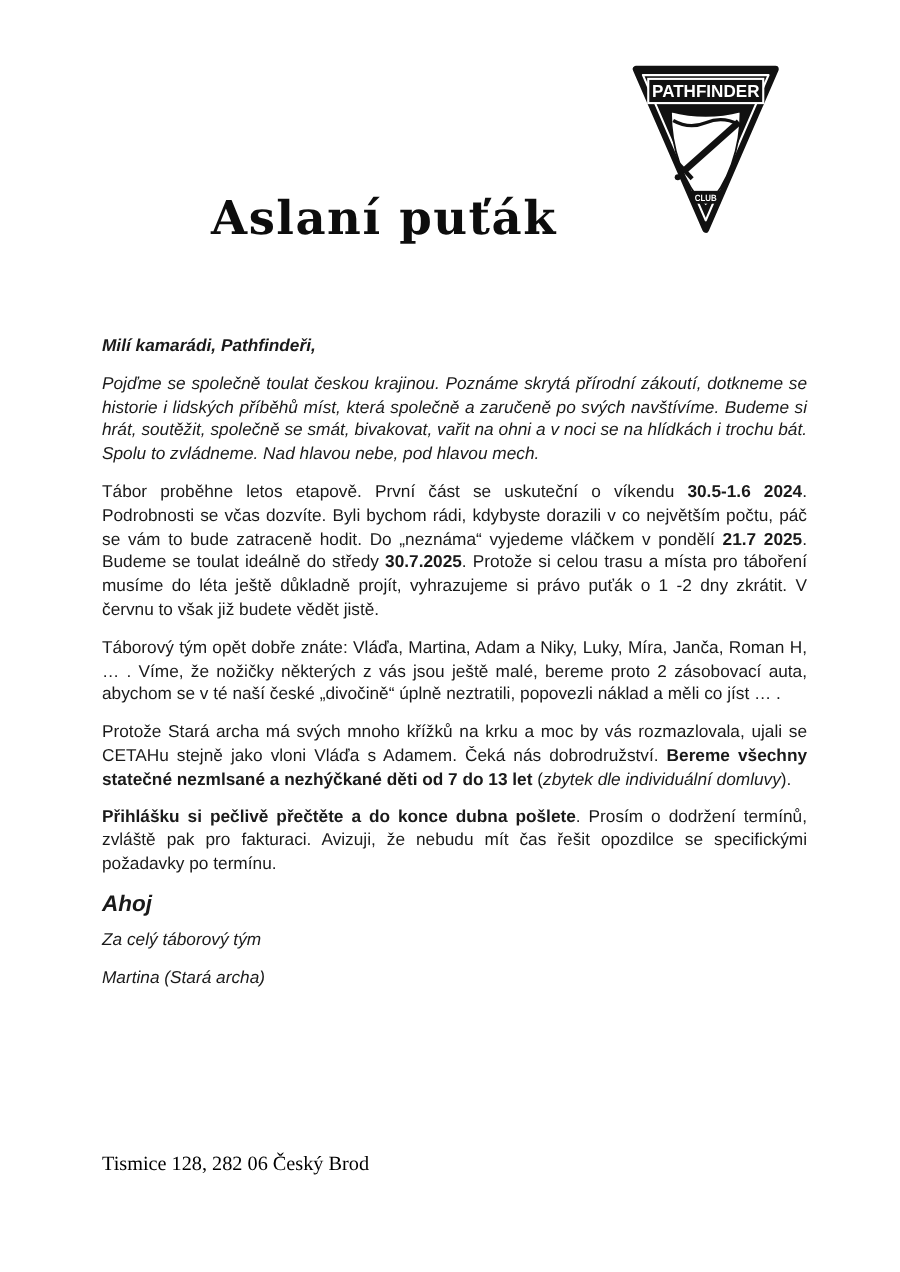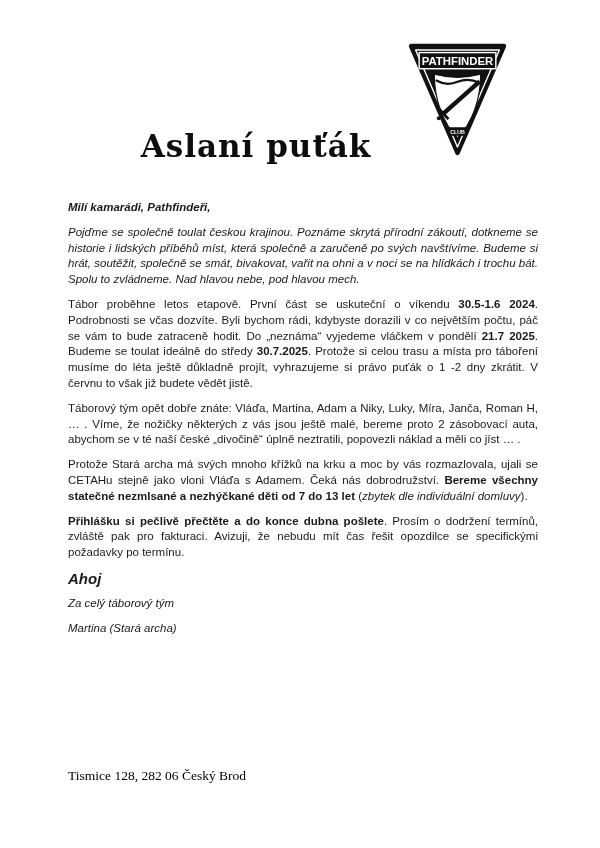--- a/index.html
+++ b/index.html
@@ -2,31 +2,31 @@
 <html lang="cs"><head>
 <meta charset="utf-8">
 <style>
   * { margin:0; padding:0; box-sizing:border-box; }
   html,body { background:#ffffff; }
   .page {
     position:relative; width:600px; height:848px; background:#ffffff;
     overflow:hidden; font-family:"Liberation Sans", sans-serif; color:#1a1a1a;
   }
   
-  .logo { position:absolute; left:407px; top:43px; width:101px; height:114px; }
+  .logo { position:absolute; left:420px; top:43px; width:101px; height:114px; }
   .logo svg { display:block; width:100%; height:100%; }
   
   .title {
     position:absolute; left:0; top:128px; width:512px; text-align:center;
     font-family:"DejaVu Serif", serif; font-weight:bold; font-size:31px;
     letter-spacing:1px; color:#0d0d0d;
   }
   
   .content {
-    position:absolute; left:68px; top:200px; width:470px;
+    position:absolute; left:68px; top:224px; width:470px;
     font-size:11.5px; line-height:15.8px; text-align:justify; text-justify:inter-word;
   }
   .content p { margin:0 0 9px 0; }
   .p-bold-italic { font-weight:bold; font-style:italic; }
   .p-italic { font-style:italic; }
   .run-b { font-weight:bold; font-style:normal; }
   .run-i { font-style:italic; }
   
   .ahoj {
     margin:14px 0 0 147px; font-weight:bold; font-style:italic;

